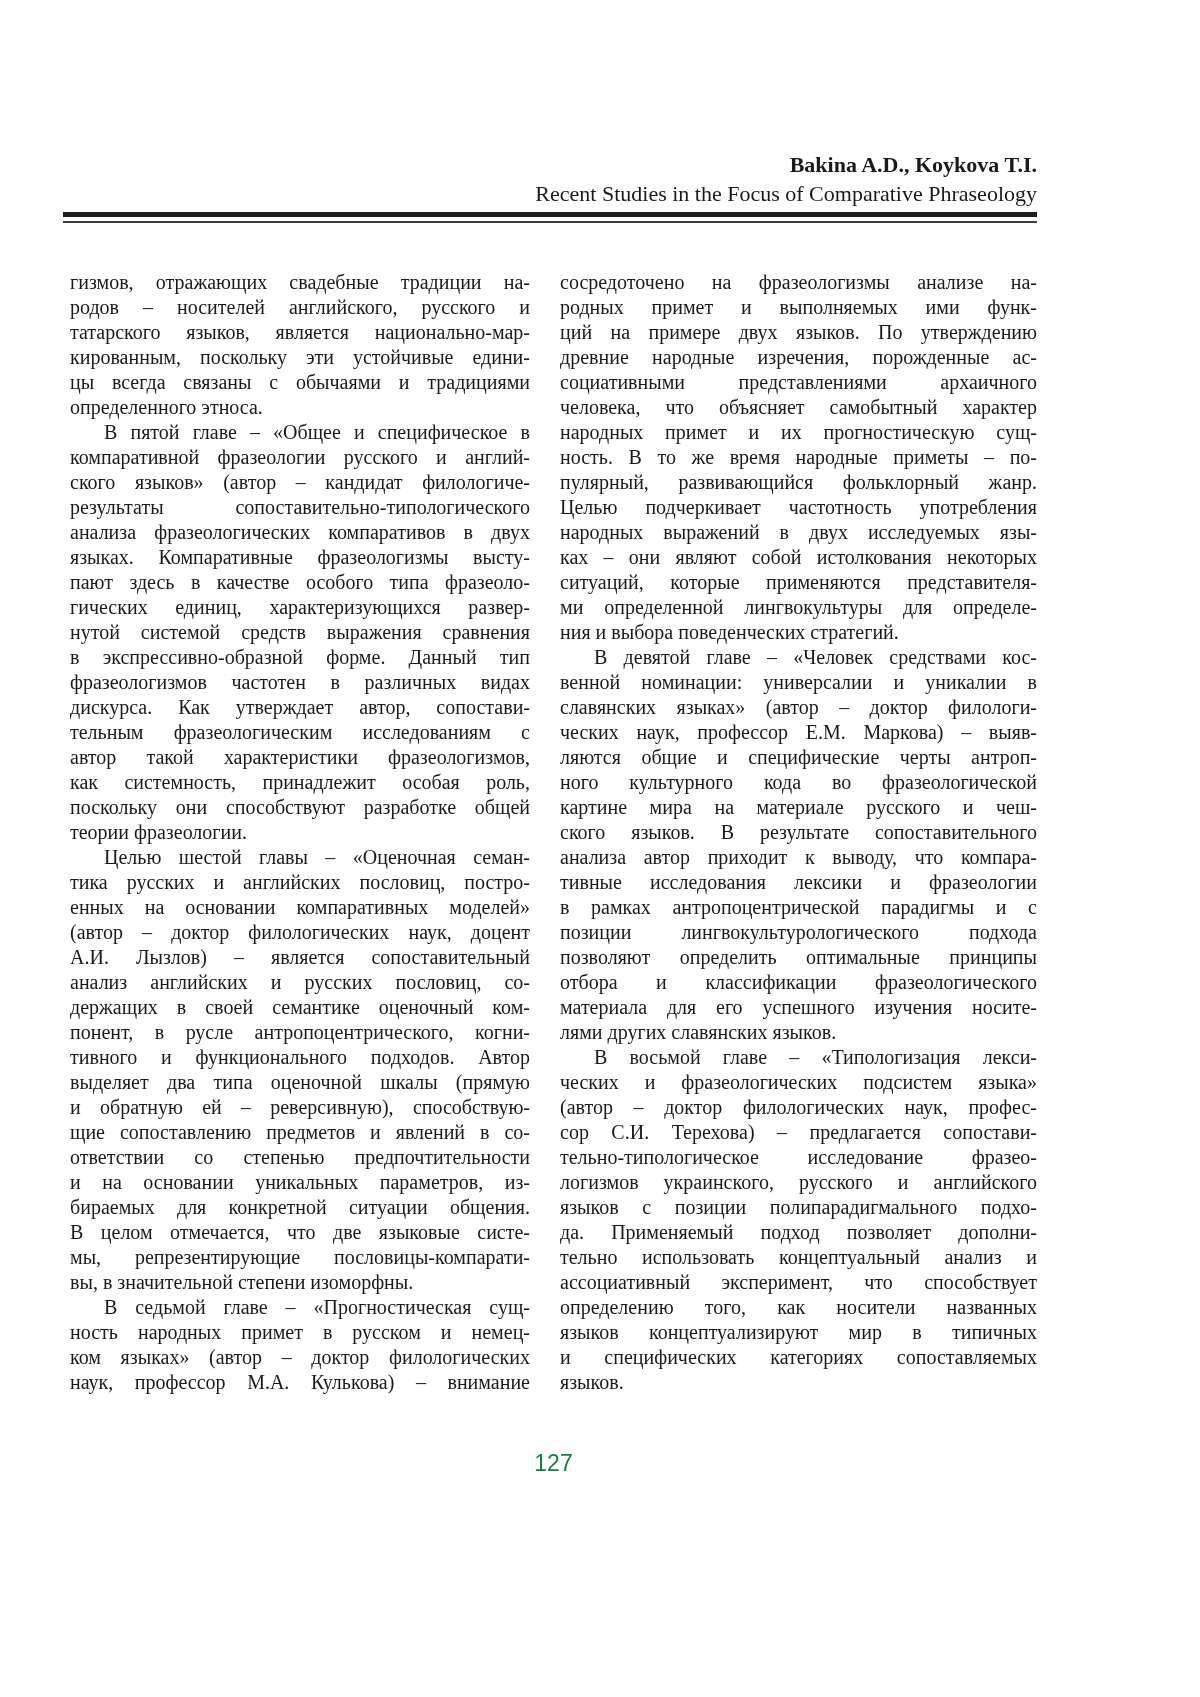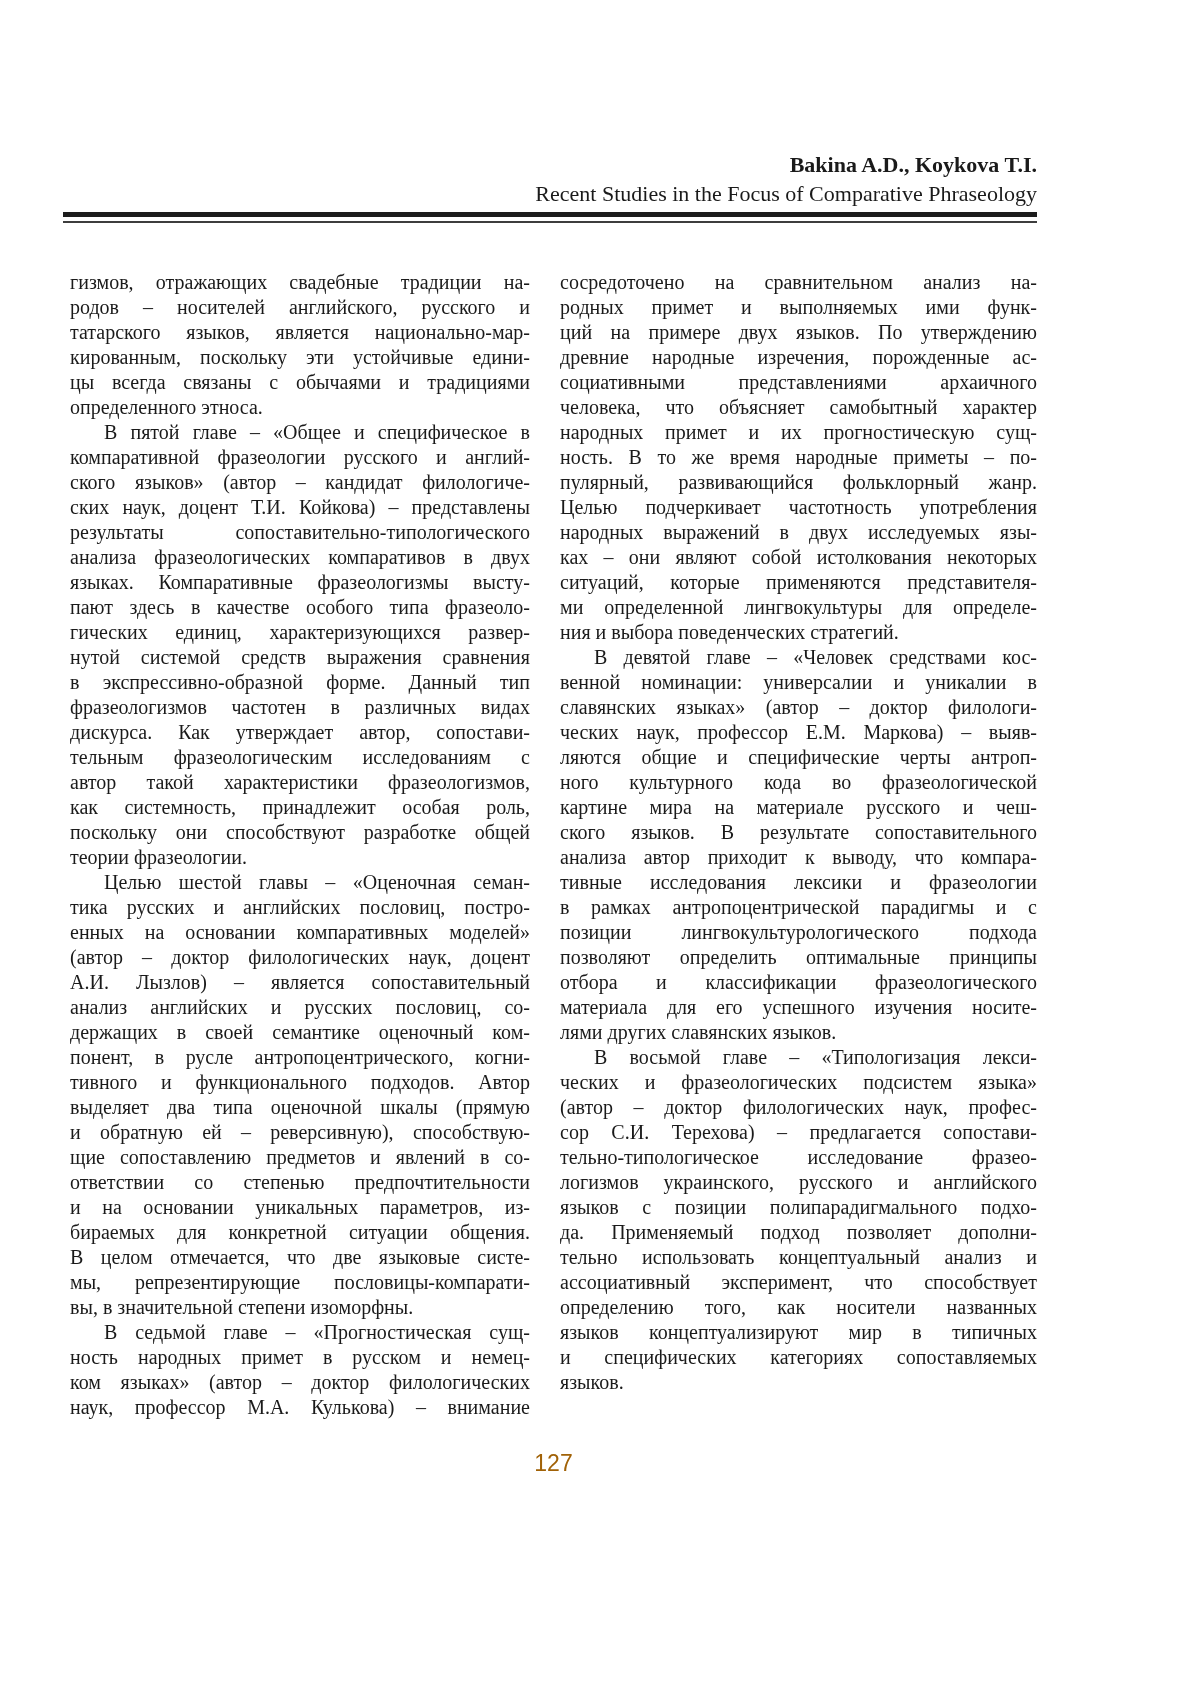--- a/index.html
+++ b/index.html
@@ -59,21 +59,21 @@
   .line.end { text-align-last: left; }
   .line.indent { text-indent: 34px; }
   .page-number {
     position: absolute;
     left: 70px;
     top: 1450px;
     width: 967px;
     text-align: center;
     font-family: "Liberation Sans", sans-serif;
     font-size: 23px;
-    color: #a16207;
+    color: #15803d;
   }
 </style>
 </head>
 <body>
 
 <div class="page">
 
   <div class="running-head">
     <div class="authors">Bakina A.D., Koykova T.I.</div>
     <div class="title">Recent Studies in the Focus of Comparative Phraseology</div>
@@ -89,21 +89,20 @@
           <div class="line">родов – носителей английского, русского и</div>
           <div class="line">татарского языков, является национально-мар-</div>
           <div class="line">кированным, поскольку эти устойчивые едини-</div>
           <div class="line">цы всегда связаны с обычаями и традициями</div>
           <div class="line end">определенного этноса.</div>
         </div>
         <div class="paragraph">
           <div class="line indent">В пятой главе – «Общее и специфическое в</div>
           <div class="line">компаративной фразеологии русского и англий-</div>
           <div class="line">ского языков» (автор – кандидат филологиче-</div>
-          <div class="line">ских наук, доцент Т.И. Койкова) – представлены</div>
           <div class="line">результаты сопоставительно-типологического</div>
           <div class="line">анализа фразеологических компаративов в двух</div>
           <div class="line">языках. Компаративные фразеологизмы высту-</div>
           <div class="line">пают здесь в качестве особого типа фразеоло-</div>
           <div class="line">гических единиц, характеризующихся развер-</div>
           <div class="line">нутой системой средств выражения сравнения</div>
           <div class="line">в экспрессивно-образной форме. Данный тип</div>
           <div class="line">фразеологизмов частотен в различных видах</div>
           <div class="line">дискурса. Как утверждает автор, сопостави-</div>
           <div class="line">тельным фразеологическим исследованиям с</div>
@@ -134,21 +133,21 @@
         </div>
         <div class="paragraph">
           <div class="line indent">В седьмой главе – «Прогностическая сущ-</div>
           <div class="line">ность народных примет в русском и немец-</div>
           <div class="line">ком языках» (автор – доктор филологических</div>
           <div class="line">наук, профессор М.А. Кулькова) – внимание</div>
         </div>
       </div>
     <div class="column right">
         <div class="paragraph">
-          <div class="line">сосредоточено на сравнительном анализ на-</div>
+          <div class="line">сосредоточено на фразеологизмы анализе на-</div>
           <div class="line">родных примет и выполняемых ими функ-</div>
           <div class="line">ций на примере двух языков. По утверждению</div>
           <div class="line">древние народные изречения, порожденные ас-</div>
           <div class="line">социативными представлениями архаичного</div>
           <div class="line">человека, что объясняет самобытный характер</div>
           <div class="line">народных примет и их прогностическую сущ-</div>
           <div class="line">ность. В то же время народные приметы – по-</div>
           <div class="line">пулярный, развивающийся фольклорный жанр.</div>
           <div class="line">Целью подчеркивает частотность употребления</div>
           <div class="line">народных выражений в двух исследуемых язы-</div>

